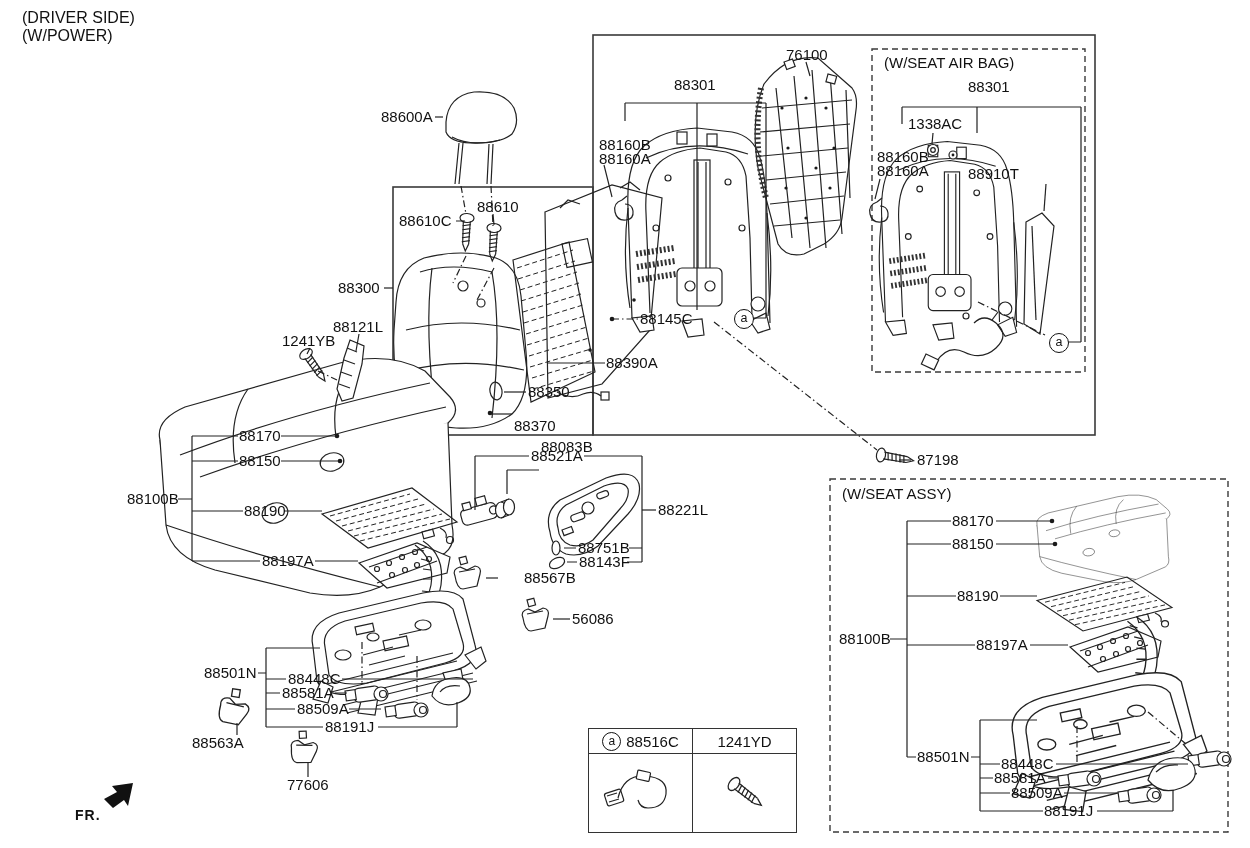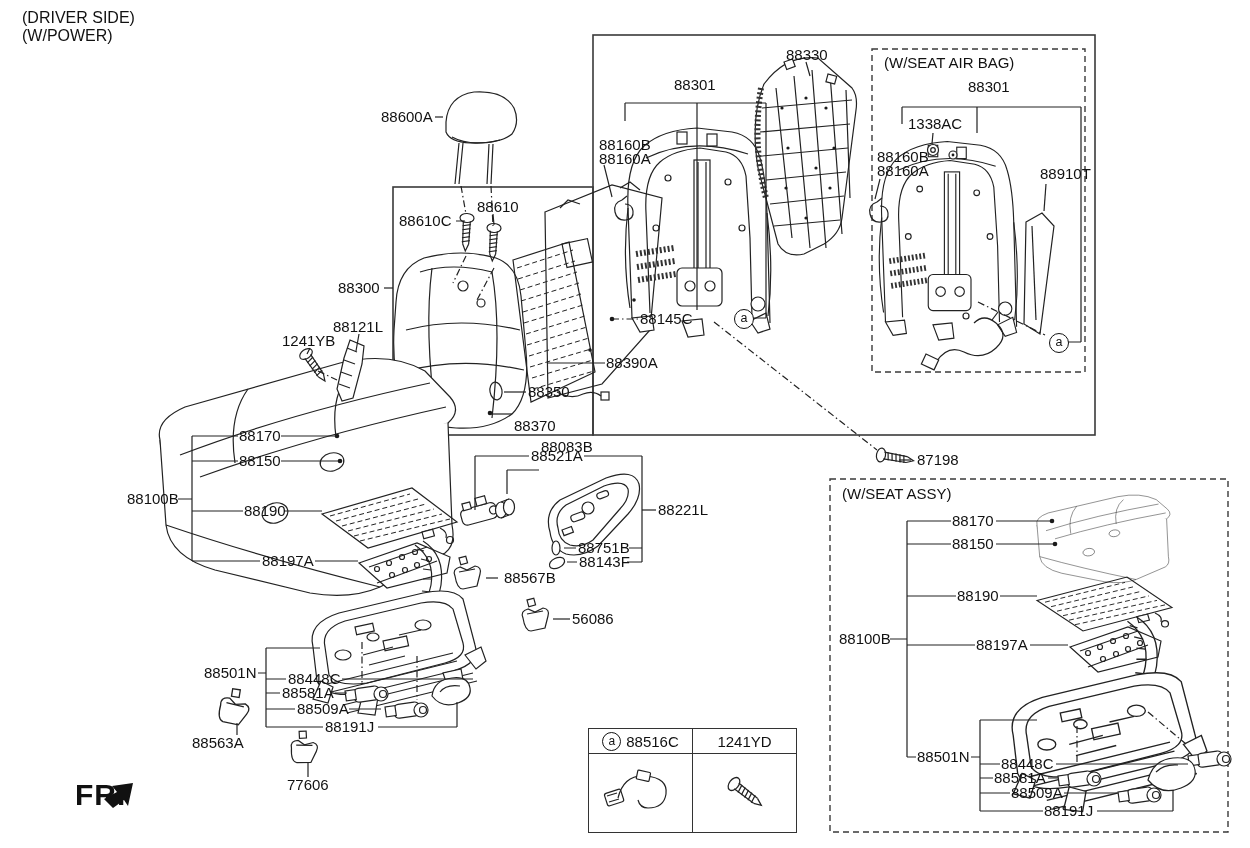--- a/index.html
+++ b/index.html
@@ -1,21 +1,21 @@
 <!DOCTYPE html>
 <html><head>
 <meta charset="utf-8">
 <style>
   html,body{margin:0;padding:0;background:#fff;}
   .stage{position:relative;width:1250px;height:848px;background:#fff;overflow:hidden;
          font-family:"Liberation Sans", sans-serif;color:#111;}
   .stage svg{position:absolute;left:0;top:0;}
   .lbl{position:absolute;font-size:15px;line-height:16px;white-space:nowrap;color:#111;z-index:5;}
   .hdr{font-size:16px;}
-  .fr{font-size:30px;font-weight:bold;letter-spacing:1px;}
+  .fr{font-size:14px;font-weight:bold;letter-spacing:1px;margin-top:20px;}
   .badge{position:absolute;width:18px;height:18px;border:1.4px solid #111;border-radius:50%;
          background:#fff;font-size:12.5px;line-height:17px;text-align:center;z-index:6;}
   .ptable{position:absolute;left:588px;top:728px;width:209px;height:105px;border:1.6px solid #333;
           box-sizing:border-box;z-index:2;}
   .ptable .trow{display:flex;height:24px;border-bottom:1.4px solid #333;}
   .ptable .tcell{flex:1;display:flex;align-items:center;justify-content:center;gap:5px;
                  font-size:15px;}
   .ptable .tcell.c1{border-right:1.4px solid #333;}
   .ptable .tbody{display:flex;height:78px;}
   .ptable .bcell{flex:1;}
@@ -425,55 +425,55 @@
 
   <div class="lbl hdr" style="left:22px;top:10px">(DRIVER SIDE)</div>
   <div class="lbl hdr" style="left:22px;top:28px">(W/POWER)</div>
 
   <div class="lbl" style="left:381px;top:109px">88600A</div>
   <div class="lbl" style="left:399px;top:213px">88610C</div>
   <div class="lbl" style="left:477px;top:199px">88610</div>
   <div class="lbl" style="left:338px;top:280px">88300</div>
   <div class="lbl" style="left:333px;top:319px">88121L</div>
   <div class="lbl" style="left:282px;top:333px">1241YB</div>
-  <div class="lbl" style="left:786px;top:47px">88330</div>
+  <div class="lbl" style="left:786px;top:47px">76100</div>
   <div class="lbl" style="left:674px;top:77px">88301</div>
   <div class="lbl" style="left:599px;top:137px">88160B</div>
   <div class="lbl" style="left:599px;top:151px">88160A</div>
   <div class="lbl" style="left:640px;top:311px">88145C</div>
   <div class="lbl" style="left:606px;top:355px">88390A</div>
   <div class="lbl" style="left:528px;top:384px">88350</div>
   <div class="lbl" style="left:514px;top:418px">88370</div>
   <div class="lbl" style="left:239px;top:428px">88170</div>
   <div class="lbl" style="left:239px;top:453px">88150</div>
   <div class="lbl" style="left:127px;top:491px">88100B</div>
   <div class="lbl" style="left:244px;top:503px">88190</div>
   <div class="lbl" style="left:262px;top:553px">88197A</div>
   <div class="lbl" style="left:531px;top:448px">88521A</div>
   <div class="lbl" style="left:541px;top:439px">88083B</div>
   <div class="lbl" style="left:658px;top:502px">88221L</div>
   <div class="lbl" style="left:578px;top:540px">88751B</div>
   <div class="lbl" style="left:579px;top:554px">88143F</div>
-  <div class="lbl" style="left:504px;top:570px">88567B</div>
+  <div class="lbl" style="left:524px;top:570px">88567B</div>
   <div class="lbl" style="left:572px;top:611px">56086</div>
   <div class="lbl" style="left:204px;top:665px">88501N</div>
   <div class="lbl" style="left:288px;top:671px">88448C</div>
   <div class="lbl" style="left:282px;top:685px">88581A</div>
   <div class="lbl" style="left:297px;top:701px">88509A</div>
   <div class="lbl" style="left:325px;top:719px">88191J</div>
   <div class="lbl" style="left:192px;top:735px">88563A</div>
   <div class="lbl" style="left:287px;top:777px">77606</div>
   <div class="lbl" style="left:917px;top:452px">87198</div>
 
   <div class="lbl" style="left:884px;top:55px">(W/SEAT AIR BAG)</div>
   <div class="lbl" style="left:968px;top:79px">88301</div>
   <div class="lbl" style="left:908px;top:116px">1338AC</div>
   <div class="lbl" style="left:877px;top:149px">88160B</div>
   <div class="lbl" style="left:877px;top:163px">88160A</div>
-  <div class="lbl" style="left:1040px;top:166px">88910T</div>
+  <div class="lbl" style="left:968px;top:166px">88910T</div>
 
   <div class="lbl" style="left:842px;top:486px">(W/SEAT ASSY)</div>
   <div class="lbl" style="left:952px;top:513px">88170</div>
   <div class="lbl" style="left:952px;top:536px">88150</div>
   <div class="lbl" style="left:957px;top:588px">88190</div>
   <div class="lbl" style="left:839px;top:631px">88100B</div>
   <div class="lbl" style="left:976px;top:637px">88197A</div>
   <div class="lbl" style="left:917px;top:749px">88501N</div>
   <div class="lbl" style="left:1001px;top:756px">88448C</div>
   <div class="lbl" style="left:994px;top:770px">88581A</div>

